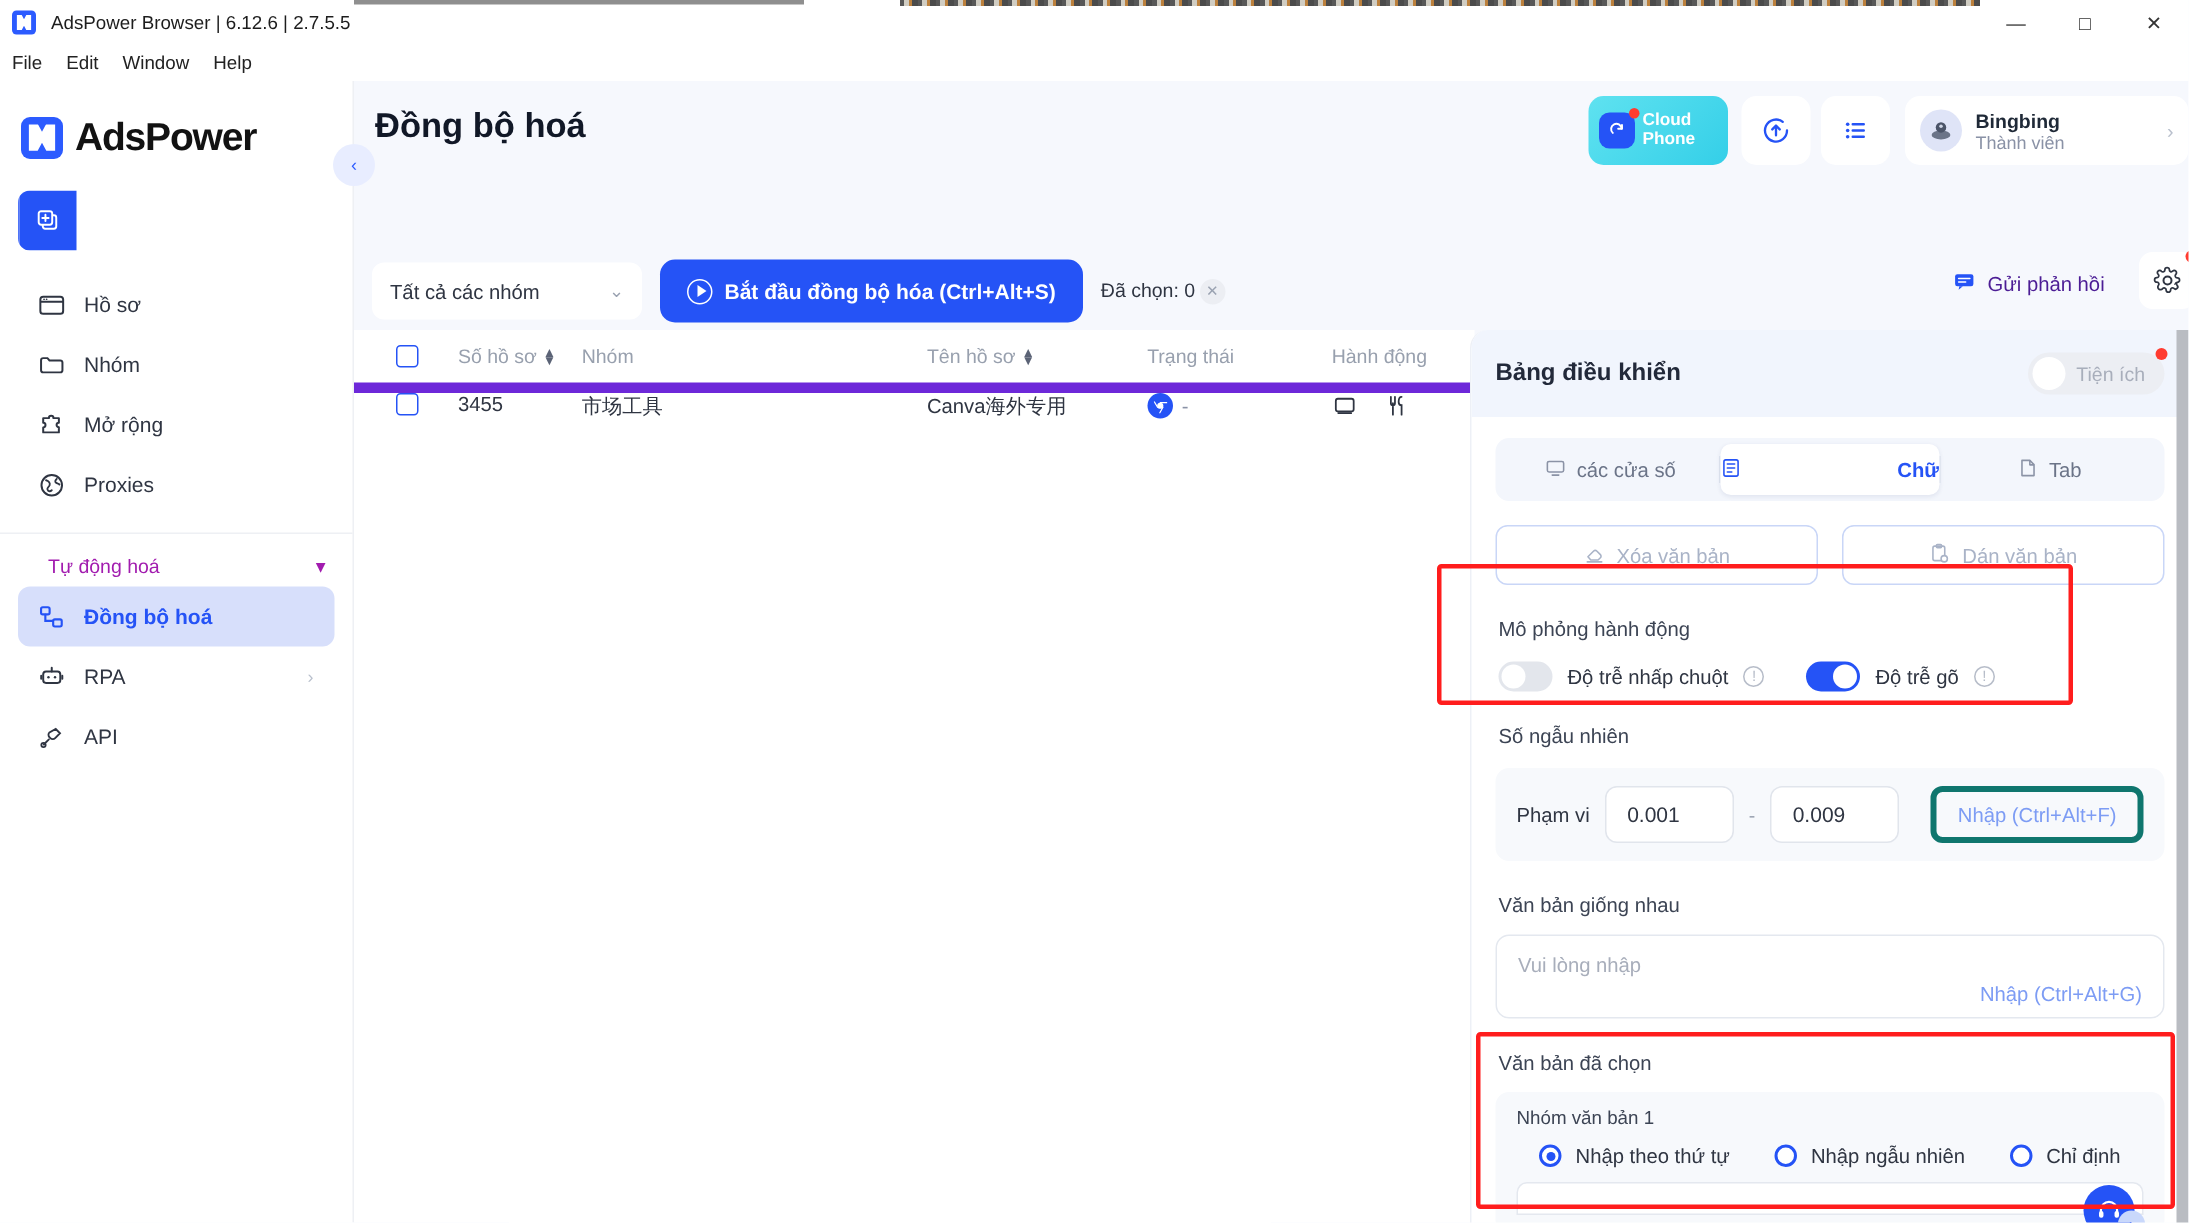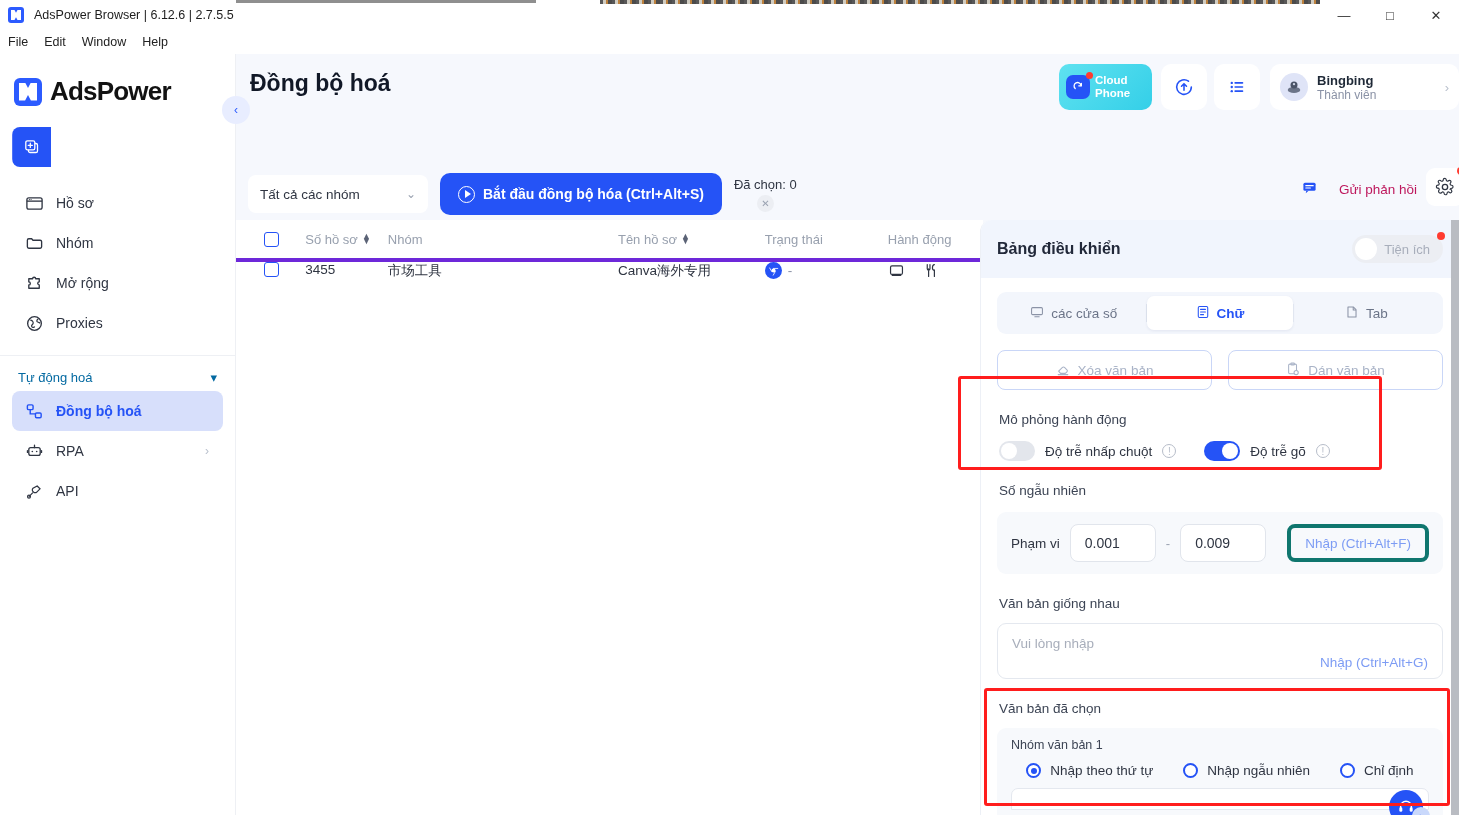--- a/index.html
+++ b/index.html
@@ -83,21 +83,21 @@
 
   .navlist { margin-top: 16px; }
   .navitem {
     height: 40px; margin: 0 12px; border-radius: 8px; display: flex; align-items: center;
     gap: 12px; padding-left: 12px; color: #2f3542; font-size: 14px;
   }
   .navitem .ico { width: 20px; height: 20px; display: flex; align-items: center; justify-content: center; }
   .navdiv { height: 1px; background: #eef0f4; margin: 12px 0; }
   .navgroup {
     display: flex; align-items: flex-end; justify-content: space-between;
-    padding: 2px 18px 6px 18px; color: #0369a1; font-size: 13px;
+    padding: 2px 18px 6px 32px; color: #a21caf; font-size: 13px;
   }
   .navitem.active { background: #d7dffb; color: #2553f6; font-weight: 700; }
   .navitem .chev { margin-left: auto; margin-right: 14px; color: #b9c0cd; font-size: 12px; }
 
   
   .main {
     position: absolute; top: 54px; left: 236px; width: 1223px; height: 761px;
     background: #f6f8fd;
   }
   .page-title {
@@ -128,22 +128,22 @@
   }
   .avatar {
     width: 28px; height: 28px; border-radius: 50%; background: #dfe4f7;
     display: flex; align-items: center; justify-content: center; font-size: 14px; flex: none;
   }
   .user-name { font-size: 13px; font-weight: 700; color: #1f2937; }
   .user-role { font-size: 12px; color: #8a92a6; }
   .user-chev { margin-left: auto; color: #b9c0cd; font-size: 13px; }
 
   .feedback {
-    position: absolute; top: 126px; left: 1066px; display: flex; align-items: center; gap: 22px;
-    font-size: 13.5px; color: #be185d;
+    position: absolute; top: 126px; left: 1066px; display: flex; align-items: center; gap: 8px;
+    font-size: 13.5px; color: #4c1d95;
   }
   .gear {
     position: absolute; top: 114px; left: 1190px; width: 38px; height: 38px; border-radius: 9px;
     background: #fff; display: flex; align-items: center; justify-content: center;
   }
   .gear .reddot { position: absolute; top: -1px; right: -1px; width: 8px; height: 8px; border-radius: 50%; background: #ff3b30; }
 
   
   .toolbar { position: absolute; top: 119px; left: 12px; display: flex; align-items: center; gap: 12px; }
   .select {
@@ -160,31 +160,31 @@
     display: flex; align-items: center; justify-content: center; flex: none;
   }
   .play-ring::after {
     content: ""; border-left: 6px solid #fff; border-top: 4px solid transparent;
     border-bottom: 4px solid transparent; margin-left: 2px;
   }
   .btn-ghost {
     height: 38px; background: #fbfcfe; color: #b3bac6; border-radius: 8px;
     display: flex; align-items: center; gap: 8px; padding: 0 16px; font-size: 13.5px;
   }
-  .sel-count { display: flex; align-items: center; gap: 3px; font-size: 13px; color: #2f3542; flex-direction: column; }
+  .sel-count { display: flex; gap: 3px; font-size: 13px; color: #2f3542; }
   .sel-x {
     width: 17px; height: 17px; border-radius: 50%; background: #eceef3; color: #9aa2b1;
     font-size: 10px; display: flex; align-items: center; justify-content: center;
   }
 
   
   .table {
     position: absolute; top: 166px; left: 0; width: 747px; height: 595px; background: #fff;
   }
-  .thead { display: flex; align-items: center; height: 42px; padding-left: 28px; border-bottom: 4px solid #6d28d9; }
+  .thead { display: flex; align-items: center; height: 42px; padding-left: 28px; border-bottom: 7px solid #6d28d9; }
   .th { font-size: 13px; color: #98a0ae; display: flex; align-items: center; gap: 4px; }
   .row { display: flex; align-items: flex-start; height: 56px; padding-left: 28px; }
   .td { font-size: 13.5px; color: #2f3542; display: flex; align-items: center; }
   .cb {
     width: 15px; height: 15px; border: 1.6px solid #2553f6; border-radius: 3px; background: #fff; flex: none;
   }
   .col-chk { width: 52px; }
   .col-id { width: 104px; }
   .col-group { width: 290px; }
   .col-name { width: 185px; }
@@ -218,21 +218,21 @@
   .panel-body { padding: 14px 16px 0 16px; position: relative; }
 
   .tabs {
     height: 42px; background: #f3f6fc; border-radius: 9px; display: flex;
     align-items: center; padding: 4px; gap: 0;
   }
   .tab {
     flex: 1; height: 34px; display: flex; align-items: center; justify-content: center; gap: 7px;
     font-size: 13.5px; color: #6b7488; border-radius: 7px;
   }
-  .tab.active { background: #fff; color: #2553f6; font-weight: 600; box-shadow: 0 1px 3px rgba(20,40,100,.08); }
+  .tab.active { background: #fff; color: #2553f6; font-weight: 600; box-shadow: 0 1px 3px rgba(20,40,100,.08); justify-content: space-between; }
   .tab-sep { width: 1px; height: 18px; background: #e1e6f0; }
 
   .twobtn { display: flex; gap: 16px; margin-top: 16px; }
   .obtn {
     flex: 1; height: 40px; border: 1px solid #c9d6f7; border-radius: 8px; color: #a9b3c7;
     display: flex; align-items: center; justify-content: center; gap: 8px; font-size: 13.5px; background: #fff;
   }
 
   .sec-label { font-size: 13.5px; color: #3c4454; margin: 22px 0 0 2px; }
   .togrow { display: flex; align-items: center; gap: 28px; margin-top: 14px; padding-left: 2px; }

